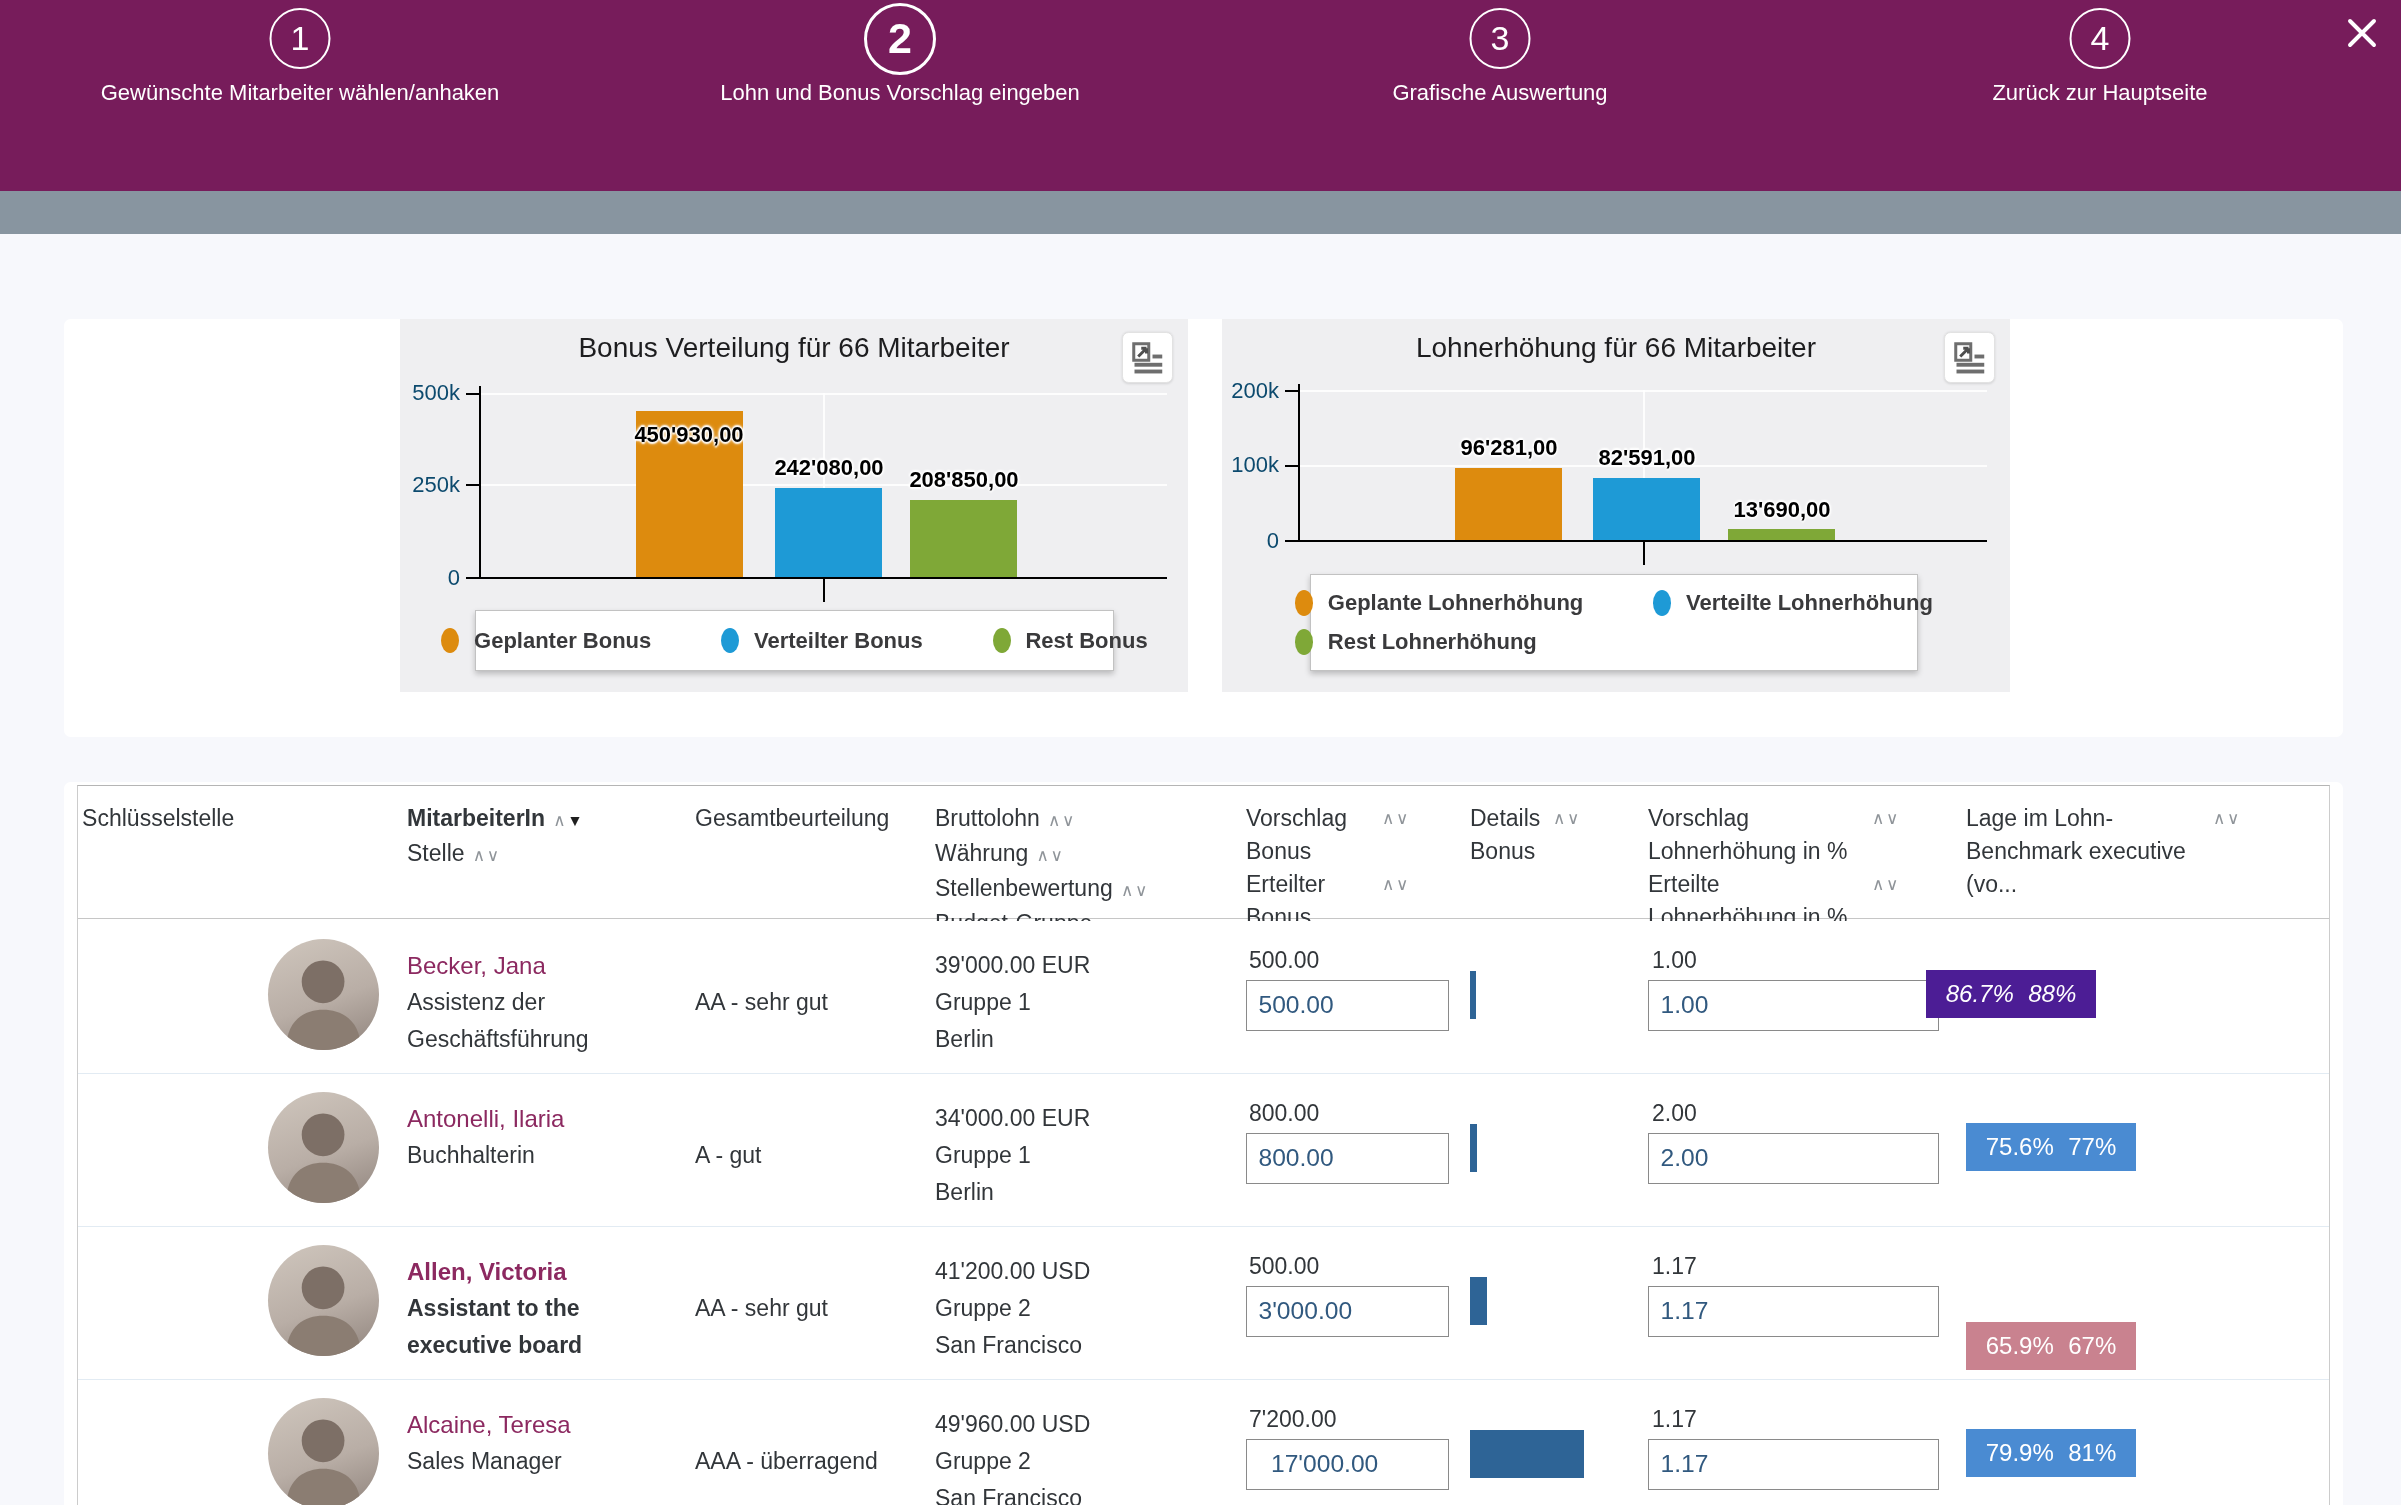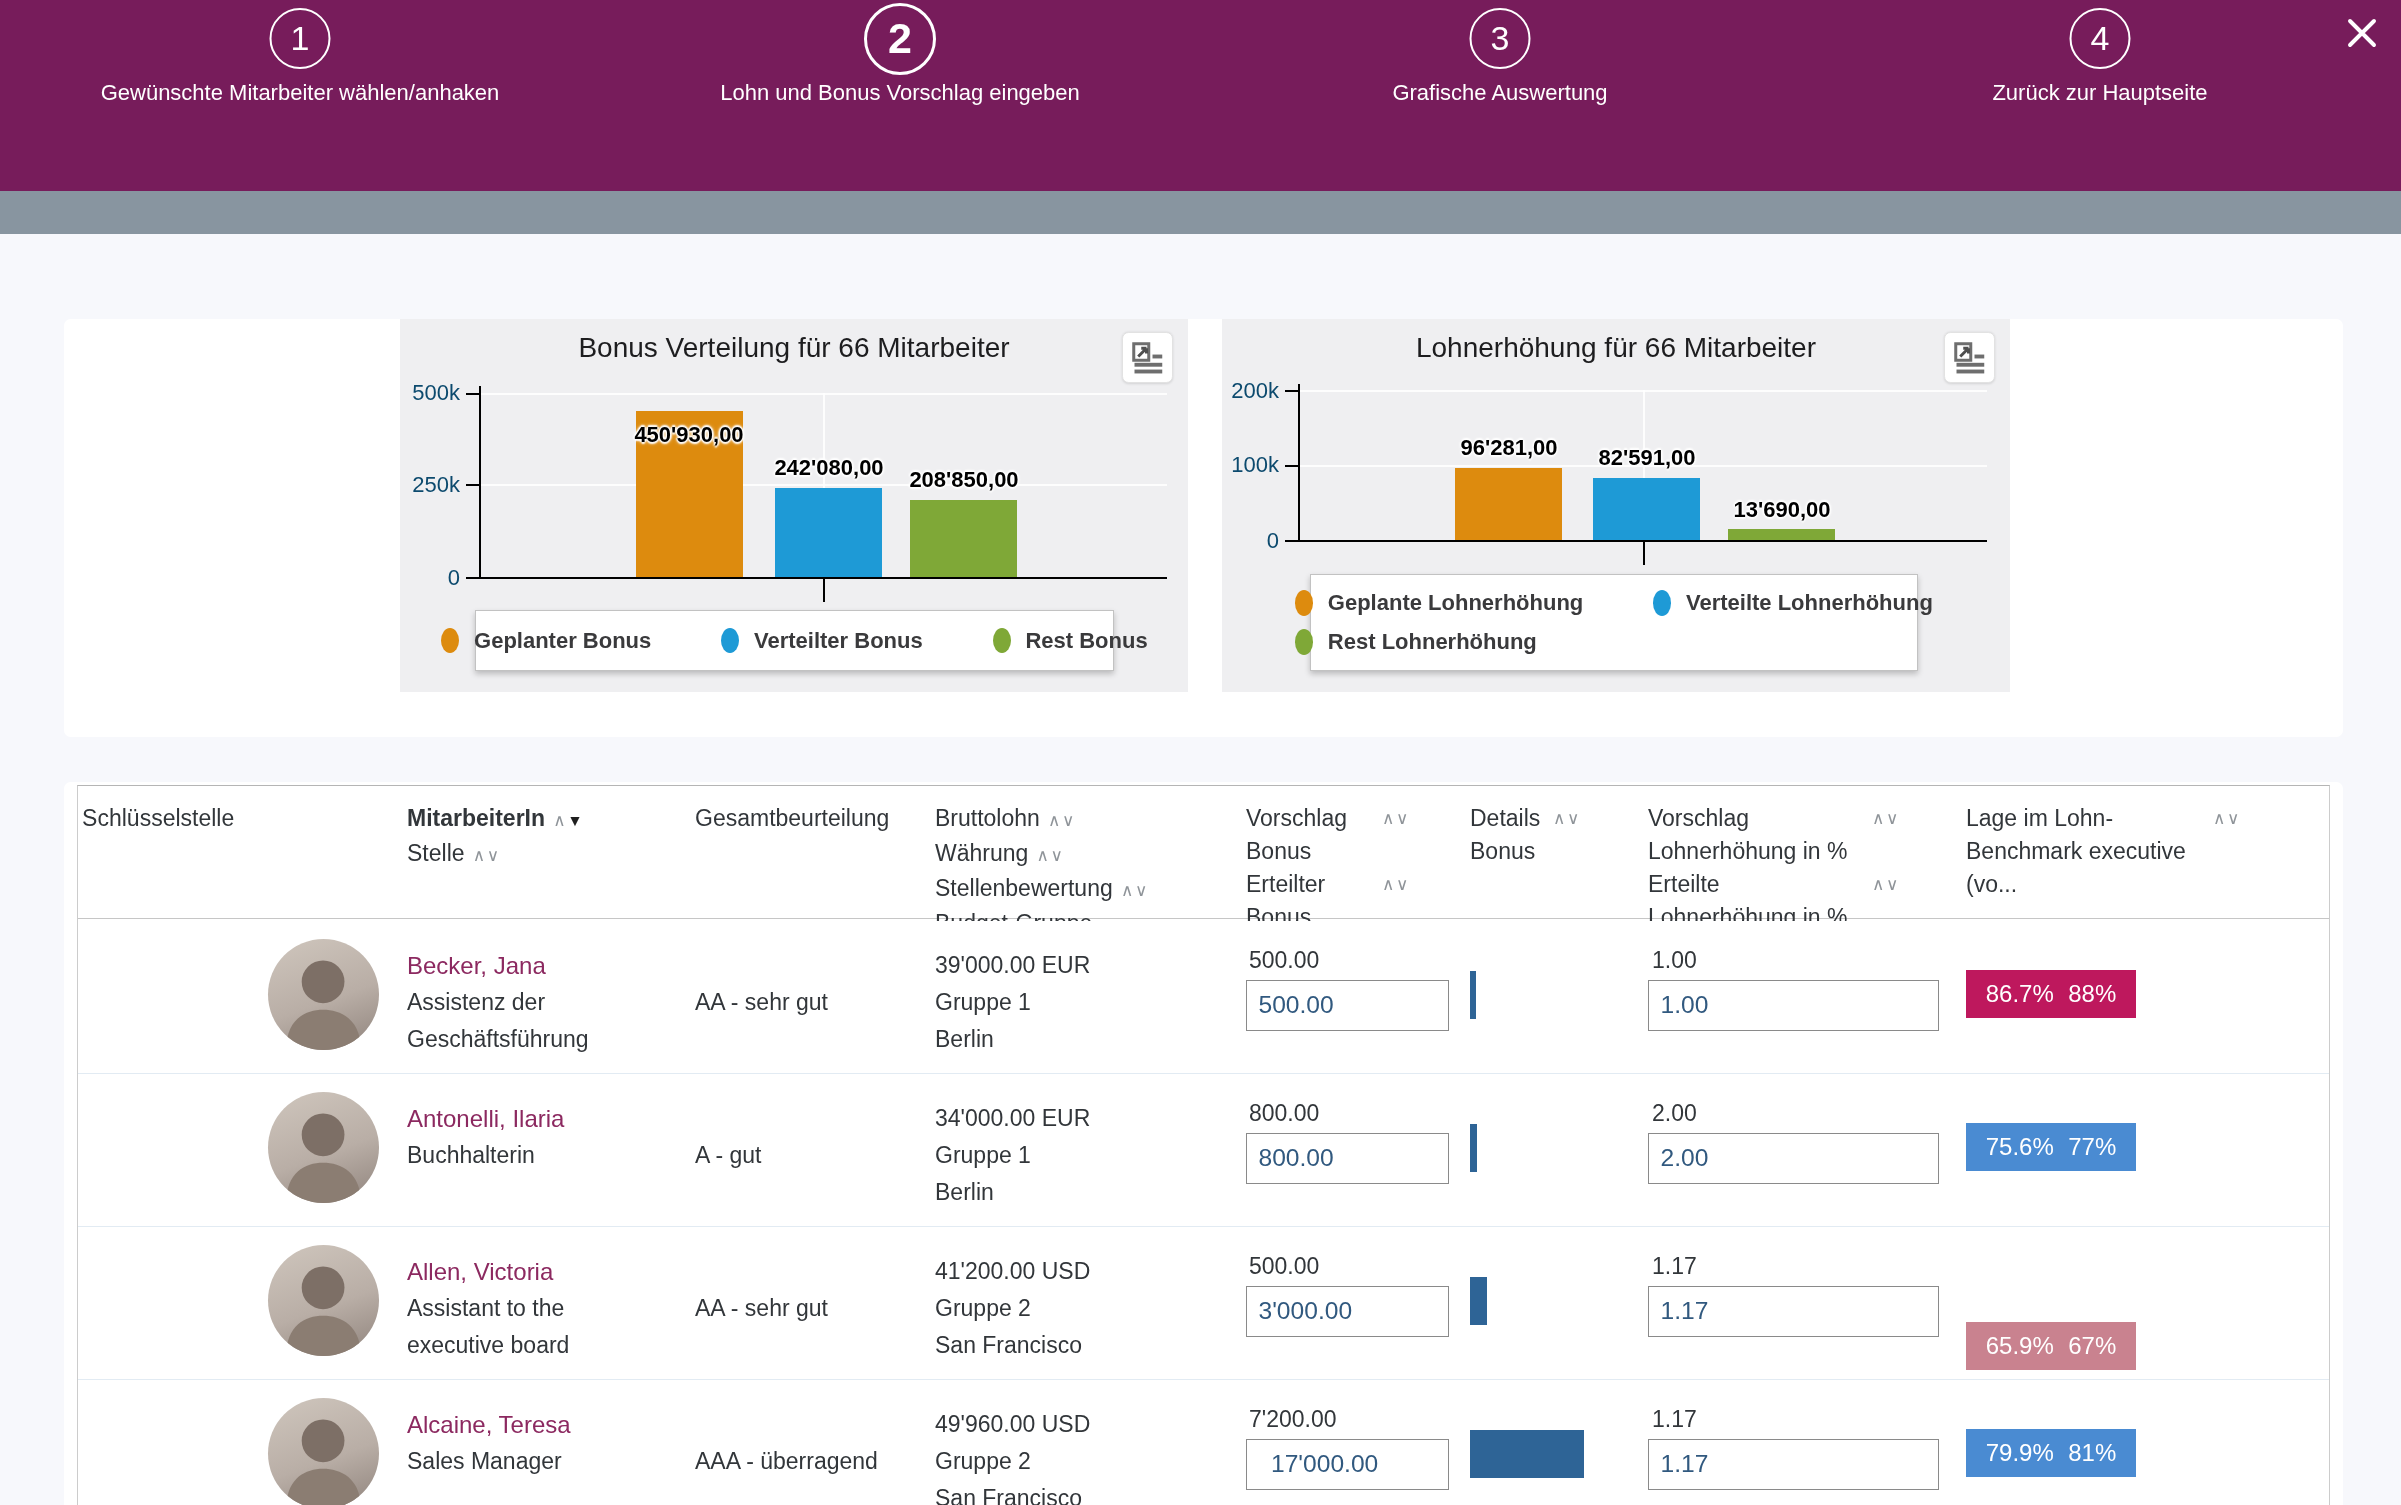--- a/index.html
+++ b/index.html
@@ -246,21 +246,21 @@
             <div class="cell body-text" style="left: 857px; top: 26px;">
               <div>39'000.00 EUR</div>
               <div>Gruppe 1</div>
               <div>Berlin</div>
             </div>
             <div class="inp-label" style="left: 1171px; top: 26px;">500.00</div>
             <input class="num-input" value="500.00" style="left: 1168px; top: 59px; width: 203px;">
             <div class="detail-bar" style="left: 1392px; top: 50px; width: 5.7px; height: 48px;"></div>
             <div class="inp-label" style="left: 1574px; top: 26px;">1.00</div>
             <input class="num-input" value="1.00" style="left: 1570px; top: 59px; width: 291px;">
-            <div class="badge" style="left: 1888px; top: 49px; background: #be185d;">
+            <div class="badge" style="left: 1848px; top: 49px; background: #4c1d95; font-style: italic;">
               <span>86.7%</span>
               <span>88%</span>
             </div>
           </div>
           <div class="trow" style="top: 288px;">
             <div class="avatar" style="left: 190px; top: 18px;"><svg width="111" height="111" viewBox="0 0 135 135">
                 <circle cx="67" cy="52" r="26" fill="#7d6f66"></circle>
                 <path d="M22 135 C22 98 45 86 67 86 C89 86 113 98 113 135 Z" fill="#8b7d72"></path>
               </svg></div>
             <div class="cell" style="left: 329px; top: 26px;">
@@ -281,21 +281,21 @@
             <div class="badge" style="left: 1888px; top: 49px; background: rgb(74, 139, 210);">
               <span>75.6%</span>
               <span>77%</span>
             </div>
           </div>
           <div class="trow" style="top: 441px;">
             <div class="avatar" style="left: 190px; top: 18px;"><svg width="111" height="111" viewBox="0 0 135 135">
                 <circle cx="67" cy="52" r="26" fill="#7d6f66"></circle>
                 <path d="M22 135 C22 98 45 86 67 86 C89 86 113 98 113 135 Z" fill="#8b7d72"></path>
               </svg></div>
-            <div class="cell" style="left: 329px; top: 26px;">
+            <div class="cell" style="left: 329px; top: 26px; font-weight: bold;">
               <div class="name-link">Allen, Victoria</div>
               <div class="body-text role">Assistant to the executive board</div>
             </div>
             <div class="cell body-text" style="left: 617px; top: 63px;">AA - sehr gut</div>
             <div class="cell body-text" style="left: 857px; top: 26px;">
               <div>41'200.00 USD</div>
               <div>Gruppe 2</div>
               <div>San Francisco</div>
             </div>
             <div class="inp-label" style="left: 1171px; top: 26px;">500.00</div>

